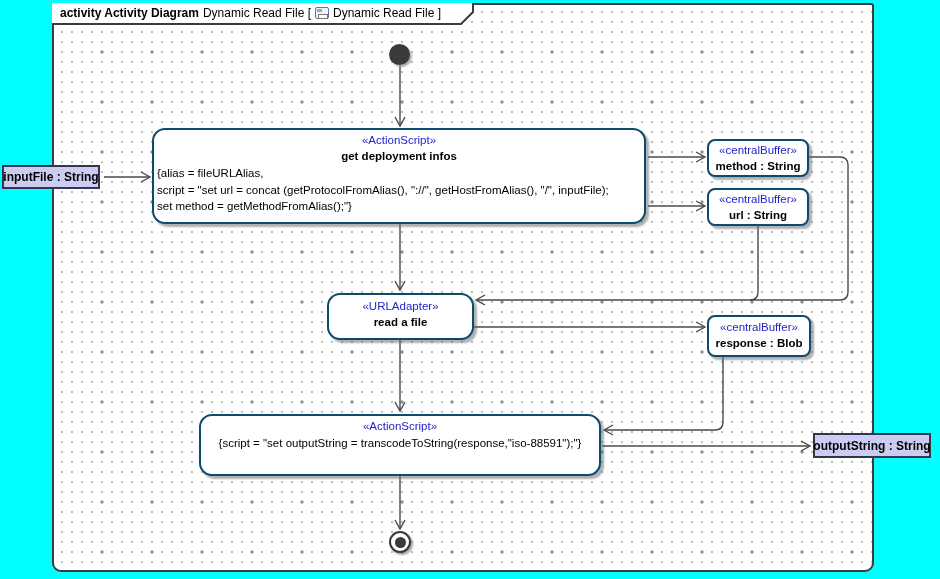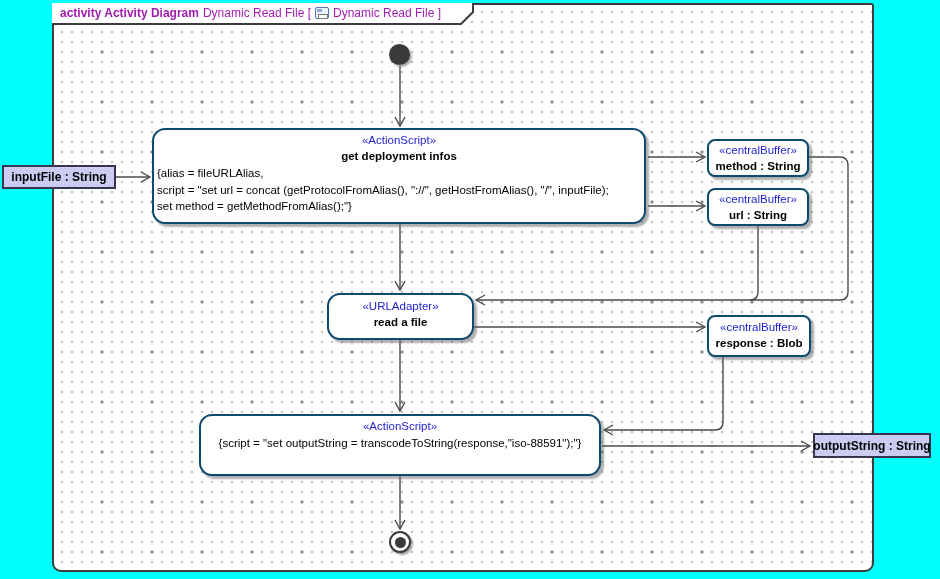--- a/index.html
+++ b/index.html
@@ -21,21 +21,21 @@
   }
 
   
   #tab{
     position:absolute;left:52px;top:3px;width:422px;height:20px;
     background:#ffffff;border:0;z-index:5;
     clip-path:polygon(0 0,100% 0,100% 42%,calc(100% - 13px) 100%,0 100%);
   }
   #tab-border{position:absolute;left:52px;top:3px;width:424px;height:22px;z-index:6;pointer-events:none;}
   #tab-text{
-    position:absolute;left:60px;top:6px;z-index:7;font-size:12px;color:#a21caf;
+    position:absolute;left:60px;top:6px;z-index:7;font-size:12px;color:#000000;
     white-space:nowrap;display:flex;align-items:center;gap:4px;
   }
   .tab-bold{font-weight:bold;}
   .tab-reg{font-weight:normal;}
   .diagram-icon{
     display:inline-block;width:14px;height:12px;box-sizing:border-box;
     border:1px solid #5577aa;background:#eef3fb;position:relative;border-radius:2px;
   }
   .diagram-icon::before{
     content:"";position:absolute;left:1px;top:1px;width:5px;height:3px;background:#88aadd;
@@ -172,16 +172,16 @@
     <div class="node-name">response : Blob</div>
   </div>
 
   <div class="node action" style="left:199px;top:414px;width:402px;height:62px;padding-top:3px;">
     <div class="stereotype">«ActionScript»</div>
     <div class="node-body" style="text-align:center;">
       <div>{script = "set outputString = transcodeToString(response,"iso-88591");"}</div>
     </div>
   </div>
 
-  <div class="param" style="left:2px;top:165px;width:114px;height:24px;">inputFile : String</div>
+  <div class="param" style="left:2px;top:165px;width:98px;height:24px;">inputFile : String</div>
   <div class="param" style="left:813px;top:433px;width:118px;height:25px;">outputString : String</div>
 
 </div>
 
 </body></html>

